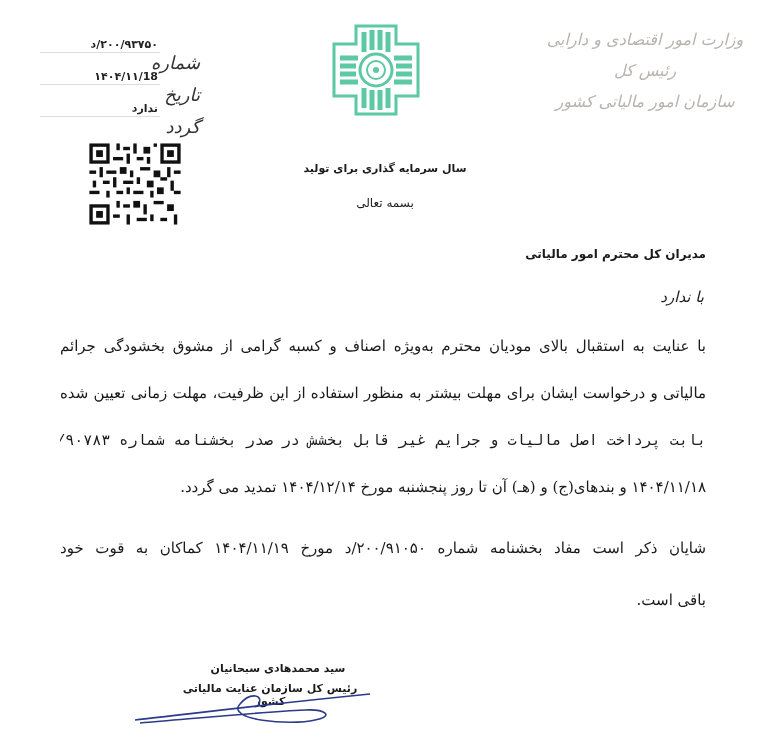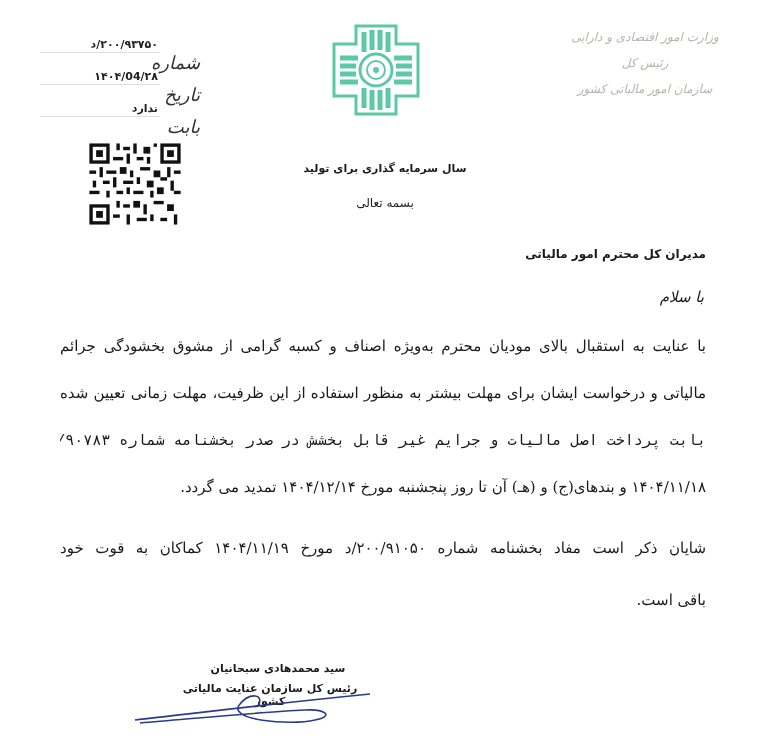--- a/index.html
+++ b/index.html
@@ -7,21 +7,21 @@
            font-family:"DejaVu Serif", "Liberation Serif", serif; color:#1a1a1a; }
 
     
     .meta-row { position:absolute; left:40px; width:160px; height:20px; direction:rtl; }
     .meta-label { position:absolute; right:0; top:16px; font-size:18px; font-style:italic; color:#333; }
     .meta-value { position:absolute; right:42px; top:2px; font-size:11px; font-weight:bold; font-family:"DejaVu Sans", sans-serif; color:#222; }
     .meta-line { position:absolute; left:0; right:40px; top:16px; border-bottom:1px solid #ddd; }
 
     
     .ministry { position:absolute; right:14px; width:210px; text-align:center; direction:rtl;
-                color:#b9b3ad; font-style:italic; font-size:12px; }
+                color:#b9b3ad; font-style:italic; font-size:16px; }
 
     
     .logo { position:absolute; left:326px; top:22px; width:100px; height:96px; }
 
     .slogan { position:absolute; left:300px; top:142px; width:170px; text-align:center; direction:rtl;
               font-family:"DejaVu Sans", sans-serif; font-weight:bold; font-size:11px;margin-top:20px; }
     .bismillah { position:absolute; left:300px; top:196px; width:170px; text-align:center; direction:rtl;
                  font-family:"DejaVu Sans", sans-serif; font-weight:normal; font-size:12px; }
 
     .qr { position:absolute; left:86px; top:140px; width:98px; height:88px; }
@@ -49,25 +49,25 @@
   <div style="margin-top:12px;">سازمان امور مالیاتی کشور</div>
 </div>
 
 <div class="meta-row" style="top:36px;">
   <span class="meta-label">شماره</span>
   <span class="meta-value">۲۰۰/۹۳۷۵۰/د</span>
   <span class="meta-line"></span>
 </div>
 <div class="meta-row" style="top:68px;">
   <span class="meta-label">تاریخ</span>
-  <span class="meta-value">۱۴۰۴/04/۲۸</span>
+  <span class="meta-value">۱۴۰۴/۱۱/18</span>
   <span class="meta-line"></span>
 </div>
 <div class="meta-row" style="top:100px;">
-  <span class="meta-label">بابت</span>
+  <span class="meta-label">گردد</span>
   <span class="meta-value">ندارد</span>
   <span class="meta-line"></span>
 </div>
 
 <svg class="logo" viewBox="0 0 100 96">
   <g fill="none" stroke="#5cc9a4" stroke-width="5">
     <path d="M30 4 H70 V22 H92 V74 H70 V92 H30 V74 H8 V22 H30 Z" stroke-width="3"></path>
     <path d="M38 10 V30 M46 8 V28 M54 8 V28 M62 10 V30"></path>
     <path d="M38 66 V86 M46 68 V88 M54 68 V88 M62 66 V86"></path>
     <path d="M14 36 H32 M14 44 H30 M14 52 H30 M14 60 H32"></path>
@@ -136,21 +136,21 @@
     <rect x="8" y="22" width="2" height="1"></rect>
       <rect x="12" y="22" width="1" height="3"></rect>
       <rect x="15" y="23" width="3" height="1"></rect>
       <rect x="19" y="22" width="1" height="2"></rect>
       <rect x="22" y="23" width="2" height="1"></rect>
       <rect x="26" y="22" width="1" height="3"></rect>
   </g>
 </svg>
 
 <div class="addressee">مدیران کل محترم امور مالیاتی</div>
-<div class="greeting">با سلام</div>
+<div class="greeting">با ندارد</div>
 
 <div>
   <div class="body-line" style="top:337px;">با عنایت به استقبال بالای مودیان محترم به‌ویژه اصناف و کسبه گرامی از مشوق بخشودگی جرائم</div>
   <div class="body-line" style="top:384px;">مالیاتی و درخواست ایشان برای مهلت بیشتر به منظور استفاده از این ظرفیت، مهلت زمانی تعیین شده</div>
   <div class="body-line" style="top:431px;font-family:Liberation Mono, monospace;">بابت پرداخت اصل مالیات و جرایم غیر قابل بخشش در صدر بخشنامه شماره ۲۰۰/۹۰۷۸۳/د مورخ</div>
   <div class="body-line last" style="top:478px;">۱۴۰۴/۱۱/۱۸ و بندهای(ج) و (هـ) آن تا روز پنجشنبه مورخ ۱۴۰۴/۱۲/۱۴ تمدید می گردد.</div>
 </div>
 
 <div>
   <div class="body-line" style="top:539px;">شایان ذکر است مفاد بخشنامه شماره ۲۰۰/۹۱۰۵۰/د مورخ ۱۴۰۴/۱۱/۱۹ کماکان به قوت خود</div>

